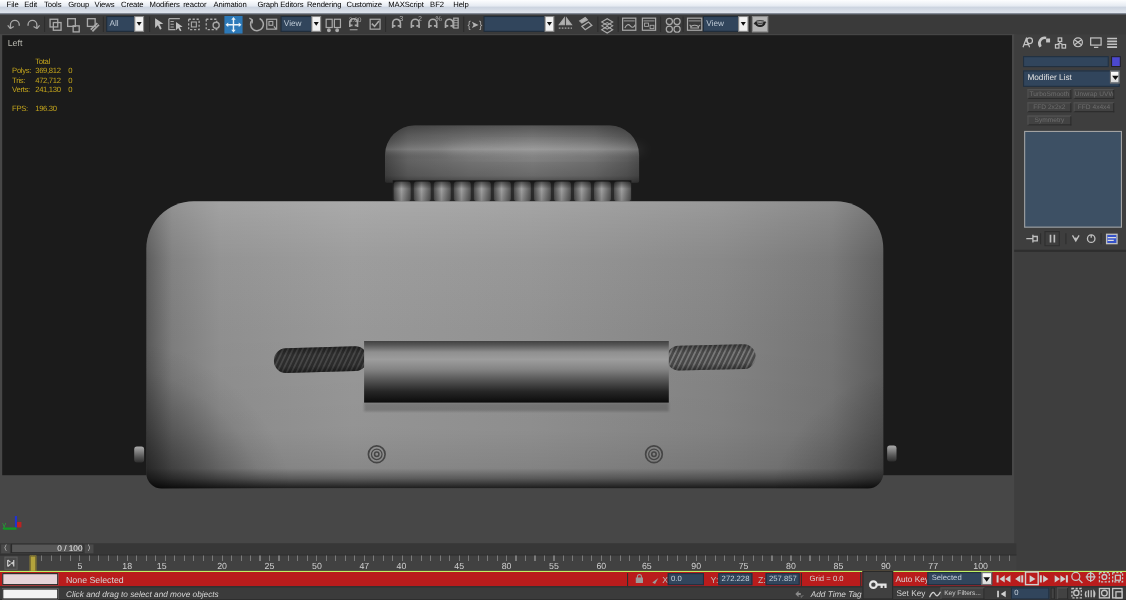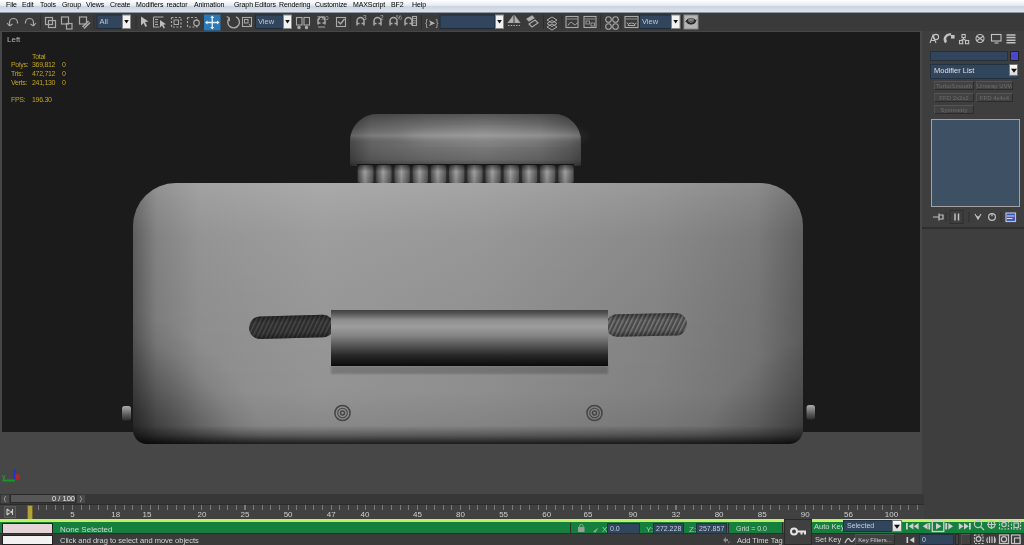--- a/index.html
+++ b/index.html
@@ -35,25 +35,25 @@
   background:#373737;
 }
 #ruler {
   position:absolute; left:0; top:504px; width:924px; height:15px;
   background:#414141;
   border-top:1px solid #2c2c2c;
 }
 #ruler .num { position:absolute; top:5px; font-size:8px; color:#cfcfcf; transform:translateX(-50%); }
 #status1 {
   position:absolute; left:0; top:519px; width:1024px; height:14px;
-  background:#15803d; border-top:3px solid #bef264;
+  background:#b91c1c; border-top:1px solid #bef264;
 }
 #status2 {
   position:absolute; left:0; top:533px; width:1024px; height:12px;
-  background:#3b3b3b; border-top:1px solid #2e2e2e;
+  background:#3b3b3b; border-top:1px solid #2e2e2e;font-style:italic;
 }
 .bluefield { position:absolute; background:#31455c; border:1px solid #22303f; color:#c6d0da; font-size:7px; }
 .ddbtn { position:absolute; background:linear-gradient(#ffffff,#d8d8d8); border:1px solid #777; }
 .ddbtn:after { content:""; position:absolute; left:50%; top:50%; transform:translate(-50%,-30%);
   border-left:3px solid transparent; border-right:3px solid transparent; border-top:4px solid #111; }
 .panbtn { position:absolute; background:#424242; border-top:1px solid #555; border-left:1px solid #505050;
   border-right:1px solid #2c2c2c; border-bottom:1px solid #2c2c2c; color:#6e6e6e; font-size:6px; text-align:center; overflow:hidden; white-space:nowrap; }
 .wtext { color:#d6d6d6; font-size:8px; position:absolute; }
 </style>
 </head>
@@ -413,25 +413,25 @@
   <span class="num" style="left:245px">25</span>
   <span class="num" style="left:288.1px">50</span>
   <span class="num" style="left:331.2px">47</span>
   <span class="num" style="left:365px">40</span>
   <span class="num" style="left:417.4px">45</span>
   <span class="num" style="left:460.5px">80</span>
   <span class="num" style="left:503.6px">55</span>
   <span class="num" style="left:546.7px">60</span>
   <span class="num" style="left:588px">65</span>
   <span class="num" style="left:632.9px">90</span>
-  <span class="num" style="left:676px">32</span>
+  <span class="num" style="left:676px">75</span>
   <span class="num" style="left:719.1px">80</span>
   <span class="num" style="left:762.2px">85</span>
   <span class="num" style="left:805.3px">90</span>
-  <span class="num" style="left:848.4px">56</span>
+  <span class="num" style="left:848.4px">77</span>
   <span class="num" style="left:891.5px">100</span>
 </div>
 <div id="status1">
   <div style="position:absolute;left:2px;top:1px;width:51px;height:11px;background:#e6d3d8;border:1px solid #212121;"></div>
   <span class="wtext" style="left:60px;top:3px;">None Selected</span>
   <svg width="210" height="14" viewBox="575 519 210 14" style="position:absolute;left:575px;top:0">
     <g stroke="#9c9c9c" fill="none" stroke-width="1">
       <rect x="578.5" y="524.5" width="5.5" height="4" fill="#9c9c9c"></rect>
       <path d="M579.5,524.5 v-1.3 a1.7,1.7 0 0 1 3.6,0 v1.3"></path>
       <path d="M593,528.5 l5.5,-4 l-3,5.3 z" fill="#9c9c9c" stroke="none"></path>

